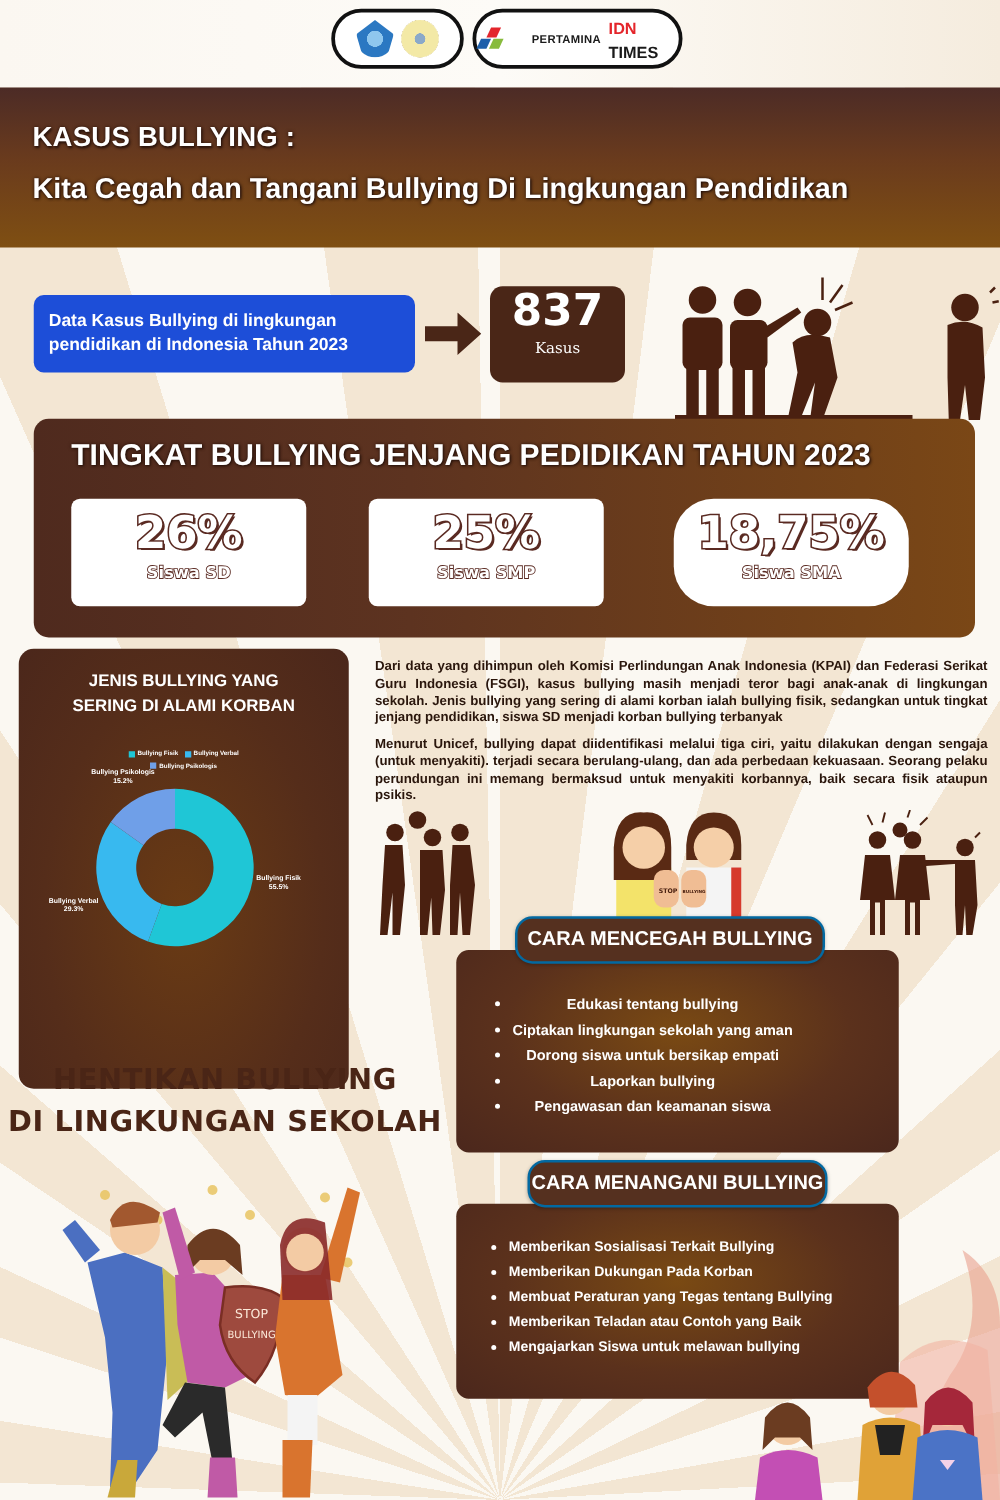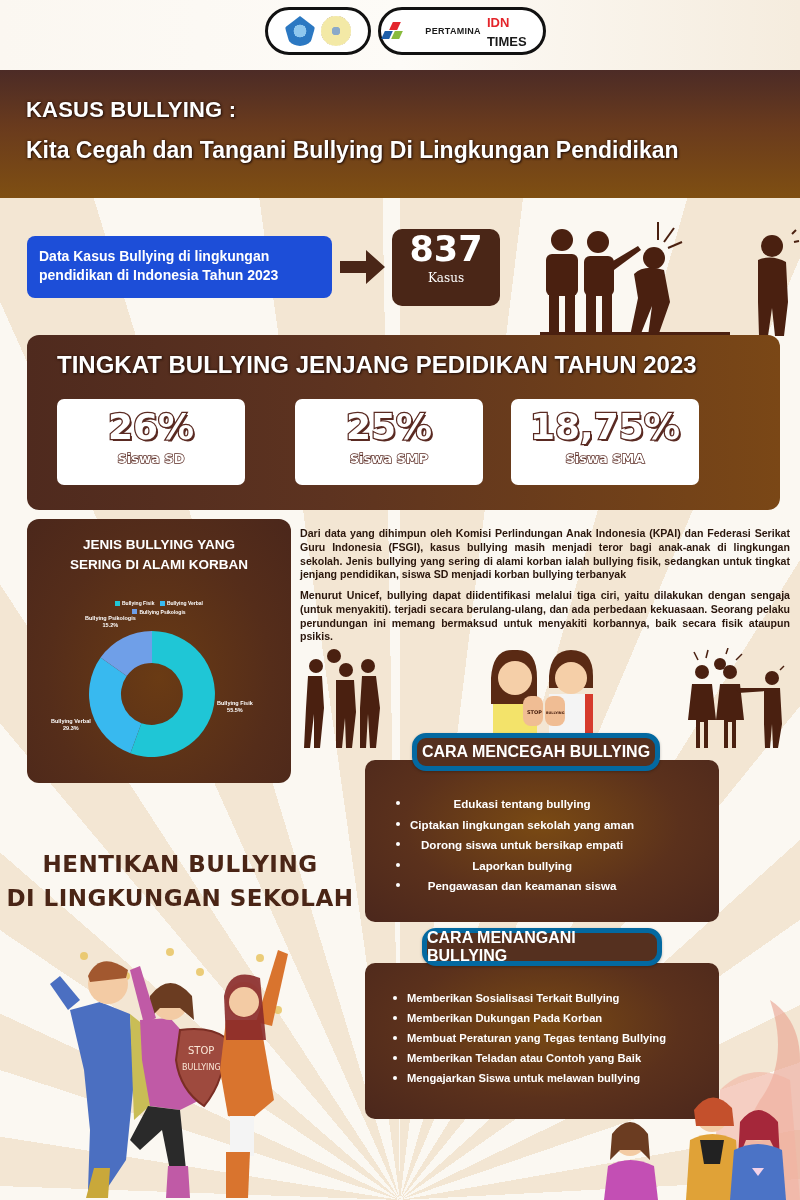--- a/index.html
+++ b/index.html
@@ -96,21 +96,21 @@
     text-shadow: 2px 2px 0 #5a2a22;
   }
   .stat-label {
     font-family: "DejaVu Sans", sans-serif; font-weight: bold; font-size: 13px; color: #fff;
     -webkit-text-stroke: 1.4px #5a2a22; paint-order: stroke fill;
     margin-top: 4px;
   }
 
   
   .donut-panel {
-    left: 27px; top: 519px; width: 264px; height: 264px;
+    left: 15px; top: 519px; width: 264px; height: 352px;
     border-radius: 12px;
     background: radial-gradient(ellipse at 50% 60%, #6a3b14 0%, #552d1a 60%, #4b271b 100%);
   }
   .donut-title {
     position: absolute; left: 0; top: 16px; width: 100%; text-align: center;
     font-family: "Liberation Sans", sans-serif; font-weight: bold; color: #fff;
     font-size: 13.5px; line-height: 20px;
   }
   .legend { position: absolute; left: 0; top: 80px; width: 100%; text-align: center; font-size: 5px; color: #fff; font-family: "Liberation Sans", sans-serif; font-weight: bold; line-height: 8px; }
   .legend-item { display: inline-flex; align-items: center; gap: 2px; margin: 0 2px; }
@@ -136,21 +136,21 @@
   
   .list-panel {
     left: 365px; width: 354px;
     border-radius: 10px;
     background: radial-gradient(ellipse at 50% 40%, #7a4a13 0%, #5b311c 55%, #4b271c 100%);
   }
   .panel-mencegah { top: 760px; height: 162px; }
   .panel-menangani { top: 963px; height: 156px; }
   .list-tab {
     position: absolute; height: 38px;
-    background: #55301f; border: 5px solid #0369a1; border-radius: 14px;
+    background: #55301f; border: 2px solid #0369a1; border-radius: 14px;
     color: #fff; font-family: "Liberation Sans", sans-serif; font-weight: bold; font-size: 16px;
     display: flex; align-items: center; justify-content: center;
     box-shadow: 0 1px 3px rgba(0,0,0,.25);
   }
   .tab-mencegah { left: 412px; top: 733px; width: 248px; }
   .tab-menangani { left: 422px; top: 928px; width: 240px; }
   .list {
     position: absolute; left: 30px; list-style: none;
     font-family: "Liberation Sans", sans-serif; font-weight: bold; color: #fff; font-size: 11.6px;
   }
@@ -240,21 +240,21 @@
 <div class="layer level-panel">
   <div class="level-title">TINGKAT BULLYING JENJANG PEDIDIKAN TAHUN 2023</div>
   <div class="stat-card" style="left:30px;">
     <div class="stat-value">26%</div>
     <div class="stat-label">Siswa SD</div>
   </div>
   <div class="stat-card" style="left:268px;">
     <div class="stat-value">25%</div>
     <div class="stat-label">Siswa SMP</div>
   </div>
-  <div class="stat-card" style="left:484px;">
+  <div class="stat-card" style="left:512px;border-radius:32px;">
     <div class="stat-value">18,75%</div>
     <div class="stat-label">Siswa SMA</div>
   </div>
 </div>
 
 <div class="layer donut-panel">
   <div class="donut-title">
     <div>JENIS BULLYING YANG</div>
     <div>SERING DI ALAMI KORBAN</div>
   </div>

